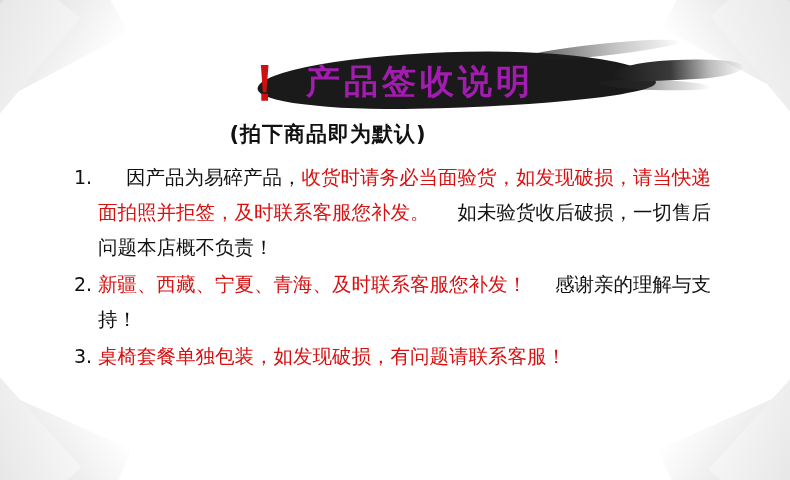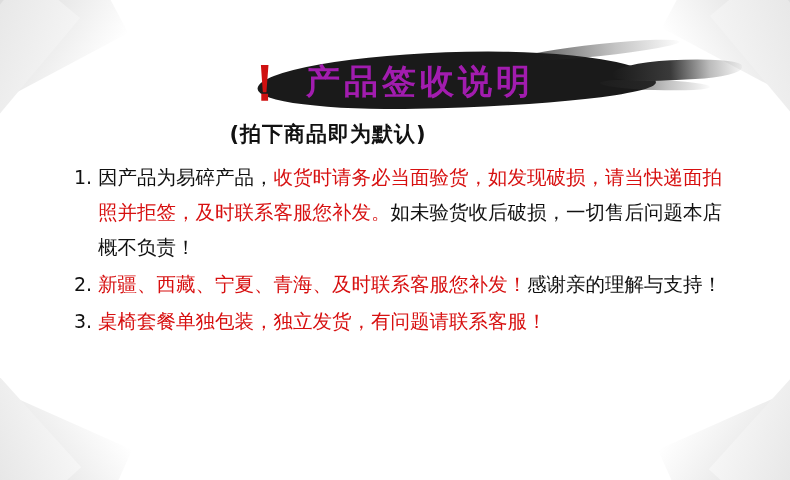--- a/index.html
+++ b/index.html
@@ -202,20 +202,21 @@
     left: 0;
     top: 0;
     color: #111111;
     font-size: 19px;
   }
   .red {
     color: #d71010;
   }
   .blk {
     color: #111111;
+    margin-left: 28px;
   }
 </style>
 </head>
 <body>
 
 <div class="poster">
 
   <div class="corner corner-tl"></div>
   <div class="corner corner-tl2"></div>
   <div class="corner corner-bl"></div>
@@ -243,17 +244,17 @@
       <span class="blk">因产品为易碎产品，</span><span class="red">收货时请务必当面验货，如发现破损，请当快递面拍照并拒签，及时联系客服您补发。</span><span class="blk">如未验货收后破损，一切售后问题本店概不负责！</span>
     </div>
 
     <div class="item">
       <span class="num">2.</span>
       <span class="red">新疆、西藏、宁夏、青海、及时联系客服您补发！</span><span class="blk">感谢亲的理解与支持！</span>
     </div>
 
     <div class="item">
       <span class="num">3.</span>
-      <span class="red">桌椅套餐单独包装，独立发货，有问题请联系客服！</span>
+      <span class="red">桌椅套餐单独包装，如发现破损，有问题请联系客服！</span>
     </div>
 
   </div>
 </div>
 
 </body></html>

